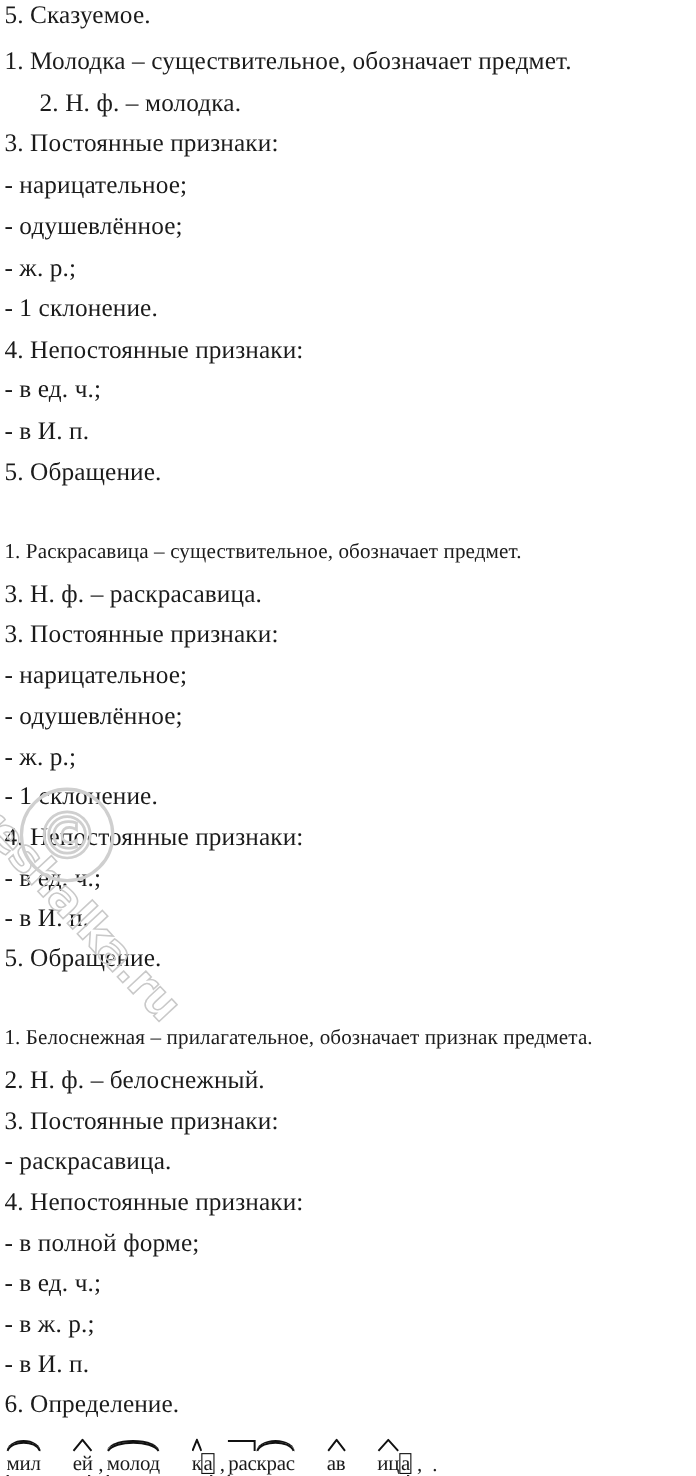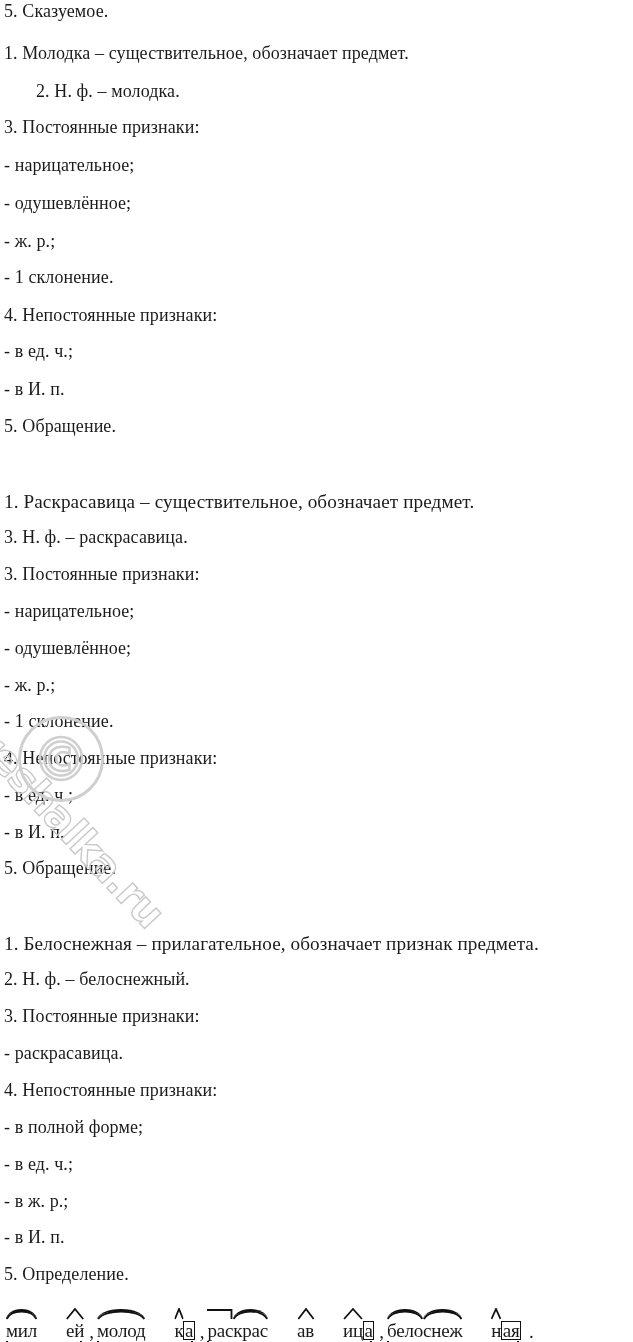--- a/index.html
+++ b/index.html
@@ -20,21 +20,21 @@
     position: absolute;
     inset: 0;
     background: #ffffff;
   }
 
   
   .line {
     position: absolute;
     left: 4px;
     white-space: nowrap;
-    font-size: 18px;
+    font-size: 23px;
     line-height: 1;
     letter-spacing: 0.1px;
     color: #1b1b1b;
   }
   .line.wide { font-size: 19.2px; }
 
   
   .watermark {
     position: absolute;
     left: 0px;
@@ -229,21 +229,21 @@
       <div class="line" style="top: 859px;">5. Обращение.</div>
       <div class="line wide" style="top: 934px;">1. Белоснежная – прилагательное, обозначает признак предмета.</div>
       <div class="line" style="top: 970px;">2. Н. ф. – белоснежный.</div>
       <div class="line" style="top: 1007px;">3. Постоянные признаки:</div>
       <div class="line" style="top: 1044px;">- раскрасавица.</div>
       <div class="line" style="top: 1081px;">4. Непостоянные признаки:</div>
       <div class="line" style="top: 1118px;">- в полной форме;</div>
       <div class="line" style="top: 1155px;">- в ед. ч.;</div>
       <div class="line" style="top: 1192px;">- в ж. р.;</div>
       <div class="line" style="top: 1228px;">- в И. п.</div>
-      <div class="line" style="top: 1265px;">5. Определение.</div>
+      <div class="line" style="top: 1265px;">6. Определение.</div>
     </div>
 
   <div class="watermark">
     <div class="wm-text">reshalka.ru</div>
   </div>
   <div class="wm-copy">©</div>
 
   <div id="analysis">
       <span class="aword underlined"><span class="letters"><span class="morph root">мил<span style="position: absolute; left: 0px; top: -13px; width: 100%; height: 12px;">
               <svg width="100%" height="12" viewBox="0 0 40 12" preserveAspectRatio="none">
@@ -276,29 +276,16 @@
             </span></span><span class="morph suffix">ав<span class="caret">
               <svg width="100%" height="12" viewBox="0 0 20 12" preserveAspectRatio="none">
                 <polyline points="1,11 10,1 19,11" fill="none" stroke="#111" stroke-width="1.8" vector-effect="non-scaling-stroke" stroke-linejoin="miter"></polyline>
               </svg>
             </span></span><span class="morph suffix">иц<span class="caret">
               <svg width="100%" height="12" viewBox="0 0 20 12" preserveAspectRatio="none">
                 <polyline points="1,11 10,1 19,11" fill="none" stroke="#111" stroke-width="1.8" vector-effect="non-scaling-stroke" stroke-linejoin="miter"></polyline>
               </svg>
             </span></span><span class="morph ending">а</span></span><span class="tick-l"></span><span class="tick-r"></span></span>
       <span class="sep">,</span>
-      <span class="aword underlined"><span class="letters"><span class="morph root">бело<span style="position: absolute; left: 0px; top: -13px; width: 100%; height: 12px;">
-              <svg width="100%" height="12" viewBox="0 0 40 12" preserveAspectRatio="none">
-                <path d="M1,11 C6,1 34,1 39,11" fill="none" stroke="#111" stroke-width="1.8" vector-effect="non-scaling-stroke"></path>
-              </svg>
-            </span></span><span class="morph root">снеж<span style="position: absolute; left: 0px; top: -13px; width: 100%; height: 12px;">
-              <svg width="100%" height="12" viewBox="0 0 40 12" preserveAspectRatio="none">
-                <path d="M1,11 C6,1 34,1 39,11" fill="none" stroke="#111" stroke-width="1.8" vector-effect="non-scaling-stroke"></path>
-              </svg>
-            </span></span><span class="morph suffix">н<span class="caret">
-              <svg width="100%" height="12" viewBox="0 0 20 12" preserveAspectRatio="none">
-                <polyline points="1,11 10,1 19,11" fill="none" stroke="#111" stroke-width="1.8" vector-effect="non-scaling-stroke" stroke-linejoin="miter"></polyline>
-              </svg>
-            </span></span><span class="morph ending">ая</span></span><span class="tick-l"></span><span class="tick-r"></span></span>
       <span class="sep final">.</span>
     </div>
 
 </div>
 
 </body></html>

